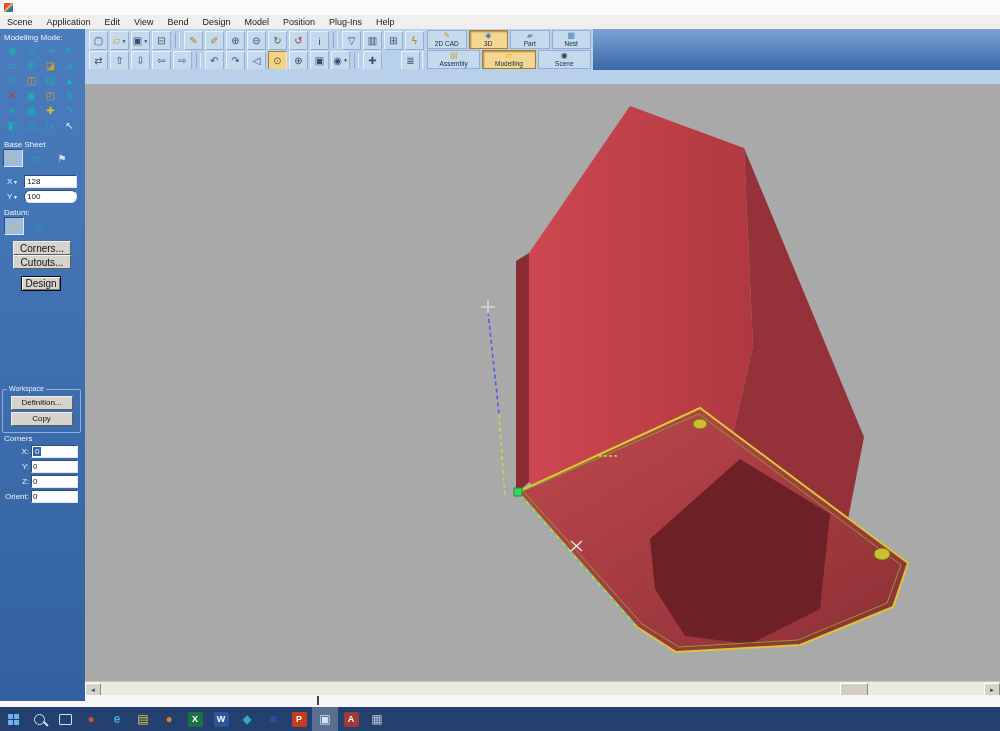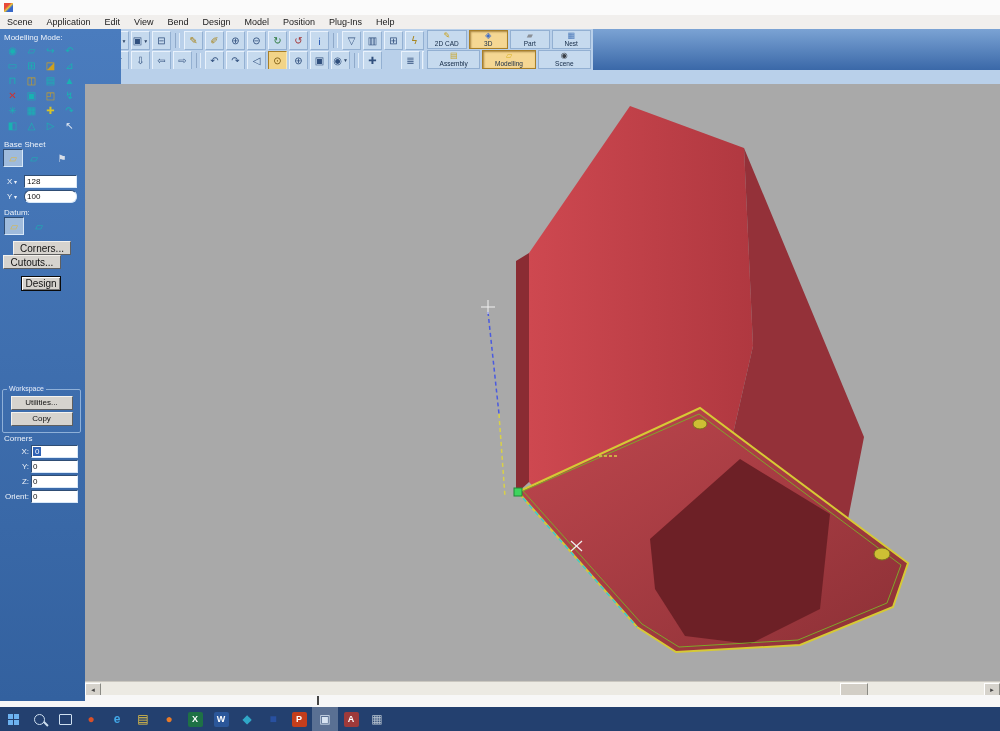--- a/index.html
+++ b/index.html
@@ -40,21 +40,21 @@
   .mode-btn.active{background:#f5d793;border:1px solid #a87f28;
     box-shadow:inset 1px 1px 2px rgba(110,70,0,.55);}
   #statusrow{position:absolute;left:0;top:41px;width:915px;height:14px;background:#cfe1f3;
     border-top:1px solid #9ab4d4;font-size:8.5px;color:#111;line-height:14px;}
   #statusrow>span{margin-left:6px;}
   #fill2{position:absolute;left:595px;top:0;width:320px;height:14px;
     background:linear-gradient(180deg,#5d8cc2,#35629f);}
 
   
   #leftpanel{left:0;top:29px;width:85px;height:672px;
-    background:linear-gradient(180deg,#4a7cbe,#33619f);padding-left:36px;}
+    background:linear-gradient(180deg,#4a7cbe,#33619f);}
   .panel-label{position:absolute;font-size:8px;color:#eef3fa;white-space:nowrap;}
   #toolgrid{position:absolute;left:3px;top:14px;width:76px;display:flex;flex-wrap:wrap;}
   .tool-cell{width:19px;height:15px;display:flex;align-items:center;justify-content:center;font-size:10px;}
   .icon-row{position:absolute;display:flex;gap:2px;align-items:center;}
   .icon-cell{width:18px;height:16px;display:flex;align-items:center;justify-content:center;font-size:10px;}
   .icon-box{background:#9fbbdc;border:1px solid;border-color:#2f4d74 #d8e8f8 #d8e8f8 #2f4d74;}
   .p-input{position:absolute;background:#fff;font-size:8px;color:#111;line-height:11px;padding:0 2px;
     border:1px solid;border-color:#2f4d74 #d8e8f8 #d8e8f8 #2f4d74;}
   .p-btn{position:absolute;background:#d6d3ce;font-size:10px;color:#111;
     display:flex;align-items:center;justify-content:center;cursor:default;
@@ -244,26 +244,26 @@
   <div class="panel-label" style="left:14px;top:164px;font-size:6px;">▾</div>
   <div class="p-input" style="left:24px;top:161px;width:47px;height:11px;border-radius:6px;">100</div>
 
   <div class="panel-label" style="left:4px;top:179px;text-align:right;">Datum:</div>
   <div class="icon-row" id="datumicons" style="left:4px;top:188px;gap:6px;">
       <div class="icon-cell icon-box" style="color: rgb(224, 184, 58);">▱</div>
       <div class="icon-cell" style="color: rgb(25, 178, 178);">▱</div>
     </div>
 
   <div class="p-btn" style="left:13px;top:212px;width:56px;height:12px;">Corners...</div>
-  <div class="p-btn" style="left:3px;top:226px;width:56px;height:12px;text-align:center;">Cutouts...</div>
+  <div class="p-btn" style="left:13px;top:226px;width:56px;height:12px;text-align:center;">Cutouts...</div>
   <div class="p-btn default" style="left:21px;top:247px;width:38px;height:13px;">Design</div>
 
   <div class="ws-box">
     <div class="ws-legend">Workspace</div>
-    <div class="ws-btn" style="margin-top:6px;">Utilities...</div>
+    <div class="ws-btn" style="margin-top:6px;">Definition...</div>
     <div class="ws-btn" style="margin-top:2px;">Copy</div>
   </div>
 
   <div class="panel-label" style="left:4px;top:405px;">Corners</div>
   <div id="posfields">
       <div class="pos-row">
         <div class="pos-label">X:</div>
         <div class="pos-val"><span class="sel">0</span></div>
       </div>
       <div class="pos-row">

